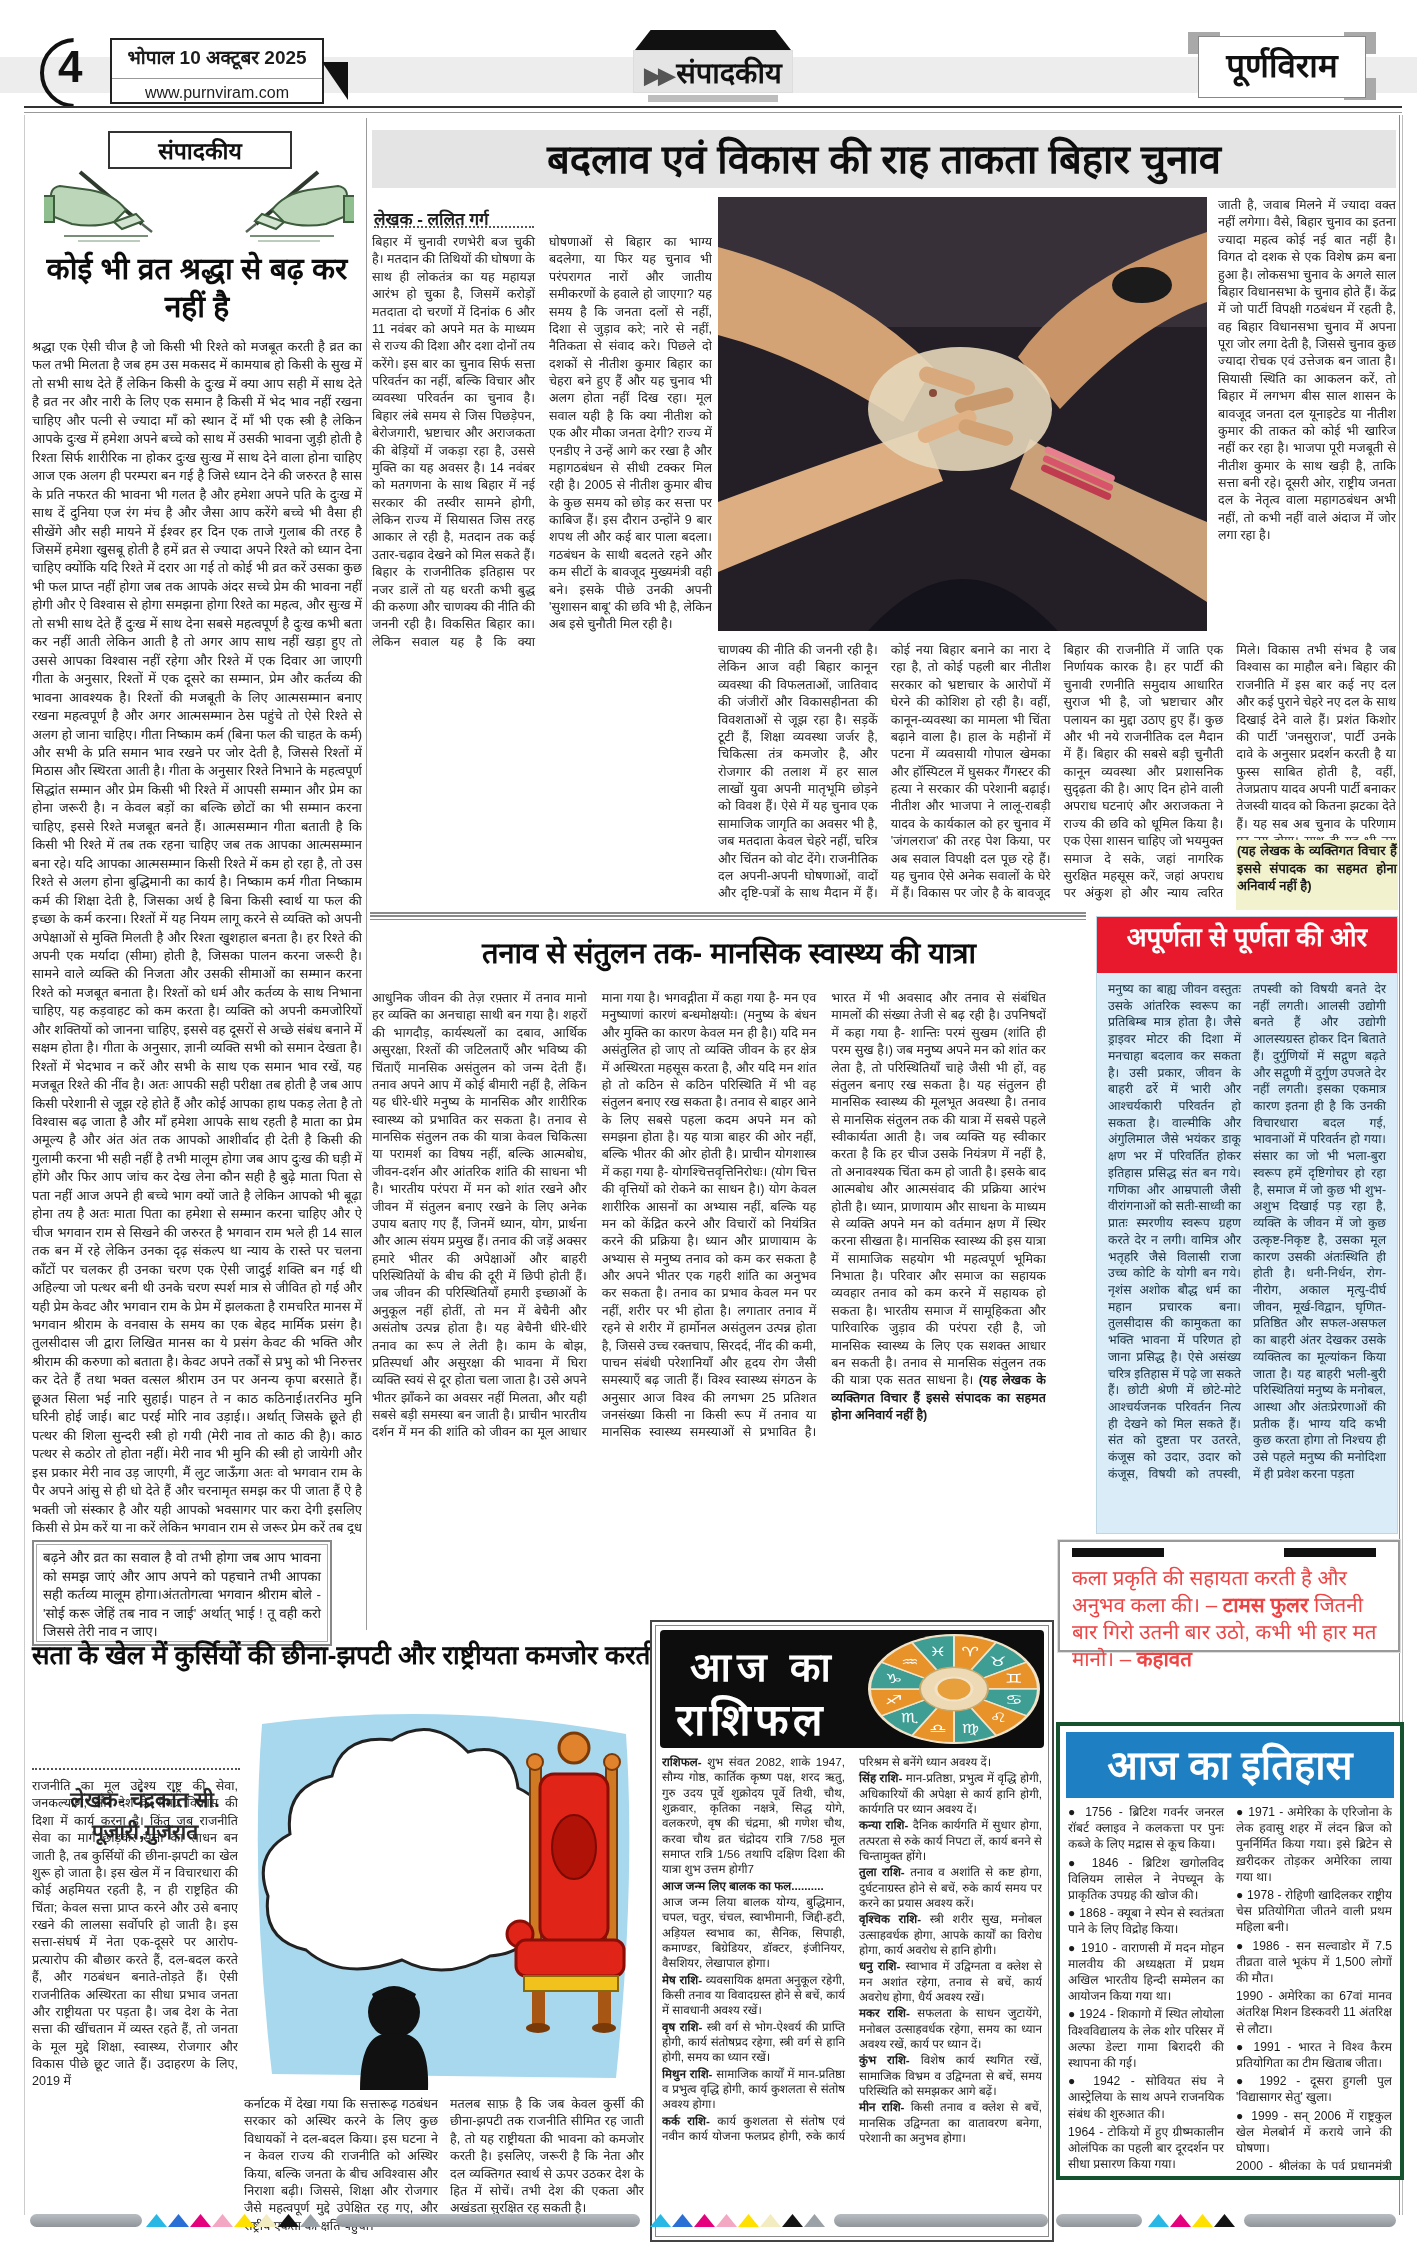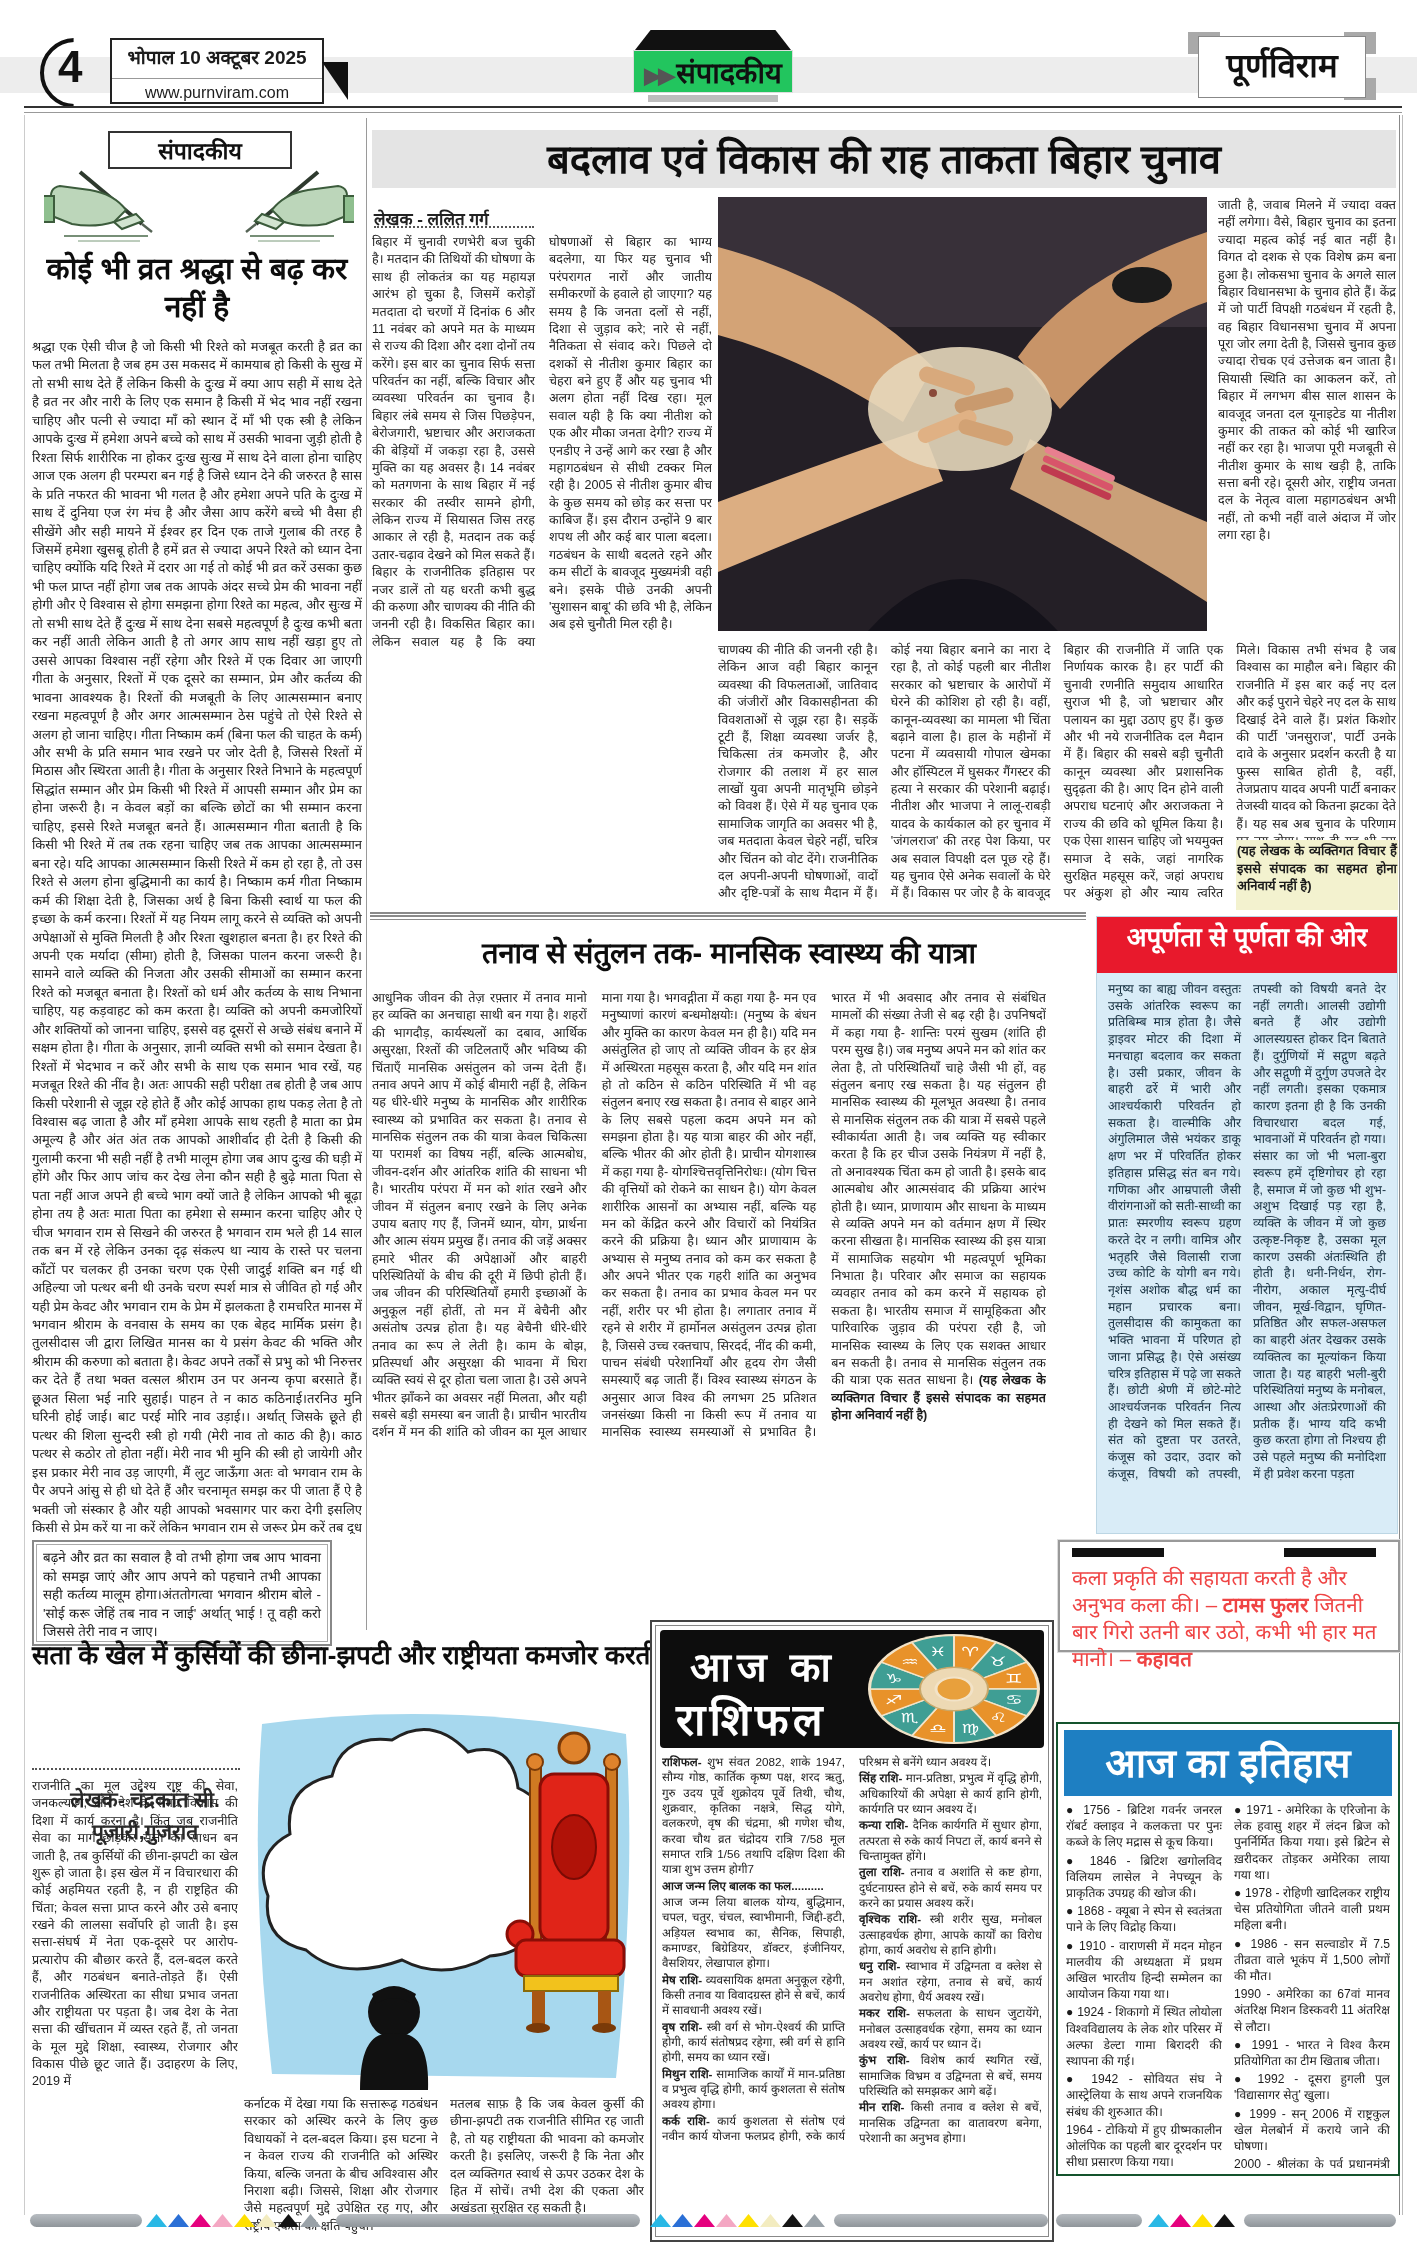--- a/index.html
+++ b/index.html
@@ -14,21 +14,21 @@
   .hdr-band{left:0;top:57px;width:1417px;height:36px;background:#ededed;}
   .pn-arc{left:40px;top:38px;width:62px;height:62px;border:4px solid #111;border-radius:50%;
           clip-path:inset(-6px 52% -6px -6px);}
   .pn-num{left:58px;top:42px;font-size:44px;font-weight:bold;color:#111;}
   .hdr-info{left:110px;top:38px;width:210px;height:62px;border:2px solid #222;background:#fff;}
   .hdr-date{font-size:19px;font-weight:bold;text-align:center;padding-top:4px;padding-bottom:8px;border-bottom:1px solid #999;}
   .hdr-web{font-size:16px;font-weight:normal;text-align:center;padding-top:5px;}
   .hdr-tri{left:322px;top:62px;width:0;height:0;border-top:38px solid #111;border-left:26px solid transparent;}
   .flag{left:608px;top:30px;width:210px;text-align:center;}
   .flag-top{margin:0 auto;width:156px;height:20px;background:#111;clip-path:polygon(10% 0,90% 0,100% 100%,0 100%);}
-  .flag-text{display:inline-block;background:#22c55e;border:1px solid #ddd;font-size:29px;font-weight:bold;padding:1px 10px;color:#111;}
+  .flag-text{display:inline-block;background:#e5e5e5;border:1px solid #ddd;font-size:29px;font-weight:bold;padding:1px 10px;color:#111;}
   .flag-arrows{color:#555;font-size:22px;letter-spacing:-3px;margin-right:4px;}
   .flag-shadow{width:130px;height:7px;background:#bdbdbd;margin:2px auto 0;}
   .mh-c{background:#a9a9a9;}
   .mh-box{left:1198px;top:36px;width:166px;height:60px;background:#fff;border:1px solid #888;
           font-size:33px;font-weight:bold;text-align:center;line-height:58px;color:#111;}
   .hdr-rule{left:24px;top:106px;width:1378px;height:4px;border-top:2px solid #333;border-bottom:1px solid #999;}
   
   .vline{border-left:1px solid #9a9a9a;width:0;}
   .page-edge-r{left:1399px;top:115px;height:2100px;width:2px;border-left:1px solid #888;border-right:1px solid #bbb;}
   .page-edge-l{left:24px;top:115px;height:2100px;border-left:1px solid #ccc;width:0;}
@@ -75,21 +75,21 @@
   
   .ra-box{left:650px;top:1620px;width:400px;height:618px;border:2px solid #444;
           box-shadow:inset 0 0 0 3px #fff,inset 0 0 0 4px #888;background:#fff;}
   .ra-banner{position:absolute;left:8px;top:8px;right:8px;height:118px;background:#0d0d0d;border-radius:4px;}
   .ra-t1{position:absolute;left:30px;top:8px;color:#fff;font-size:40px;font-weight:bold;letter-spacing:6px;}
   .ra-t2{position:absolute;left:16px;top:58px;color:#fff;font-size:44px;font-weight:bold;letter-spacing:4px;}
   .ra-body{position:absolute;left:10px;top:132px;right:10px;bottom:8px;column-count:2;column-gap:14px;
            font-size:11.7px;line-height:1.31;text-align:justify;overflow:hidden;}
   .ra-body p{margin:0 0 1px 0;}
   
-  .hi-box{left:1056px;top:1722px;width:340px;height:450px;border:2px solid #14532d;background:#fff;}
+  .hi-box{left:1056px;top:1722px;width:340px;height:450px;border:4px solid #14532d;background:#fff;}
   .hi-banner{position:absolute;left:6px;top:6px;right:6px;height:66px;background:#1e7fc2;color:#fff;
              font-size:40px;font-weight:bold;text-align:center;line-height:66px;}
   .hi-body{position:absolute;left:8px;top:78px;right:8px;bottom:6px;column-count:2;column-gap:12px;
            font-size:12.1px;line-height:1.34;text-align:justify;overflow:hidden;}
   .hi-body p{margin:0 0 2px 0;}
   
   .bar{height:13px;border-radius:7px;background:linear-gradient(#b8bdc2,#8f959a);}
   .tri{width:21px;height:13px;display:inline-block;clip-path:polygon(50% 0,100% 100%,0 100%);margin-right:1px;vertical-align:top;}
   .t-cyan{background:#29b8e5}.t-blue{background:#2a6fd6}.t-mag{background:#e5007e}.t-pink{background:#f4a7c3}
   .t-yel{background:#ffe000}.t-pale{background:#f3ecc0}.t-blk{background:#141414}.t-gry{background:#9aa2a8}

